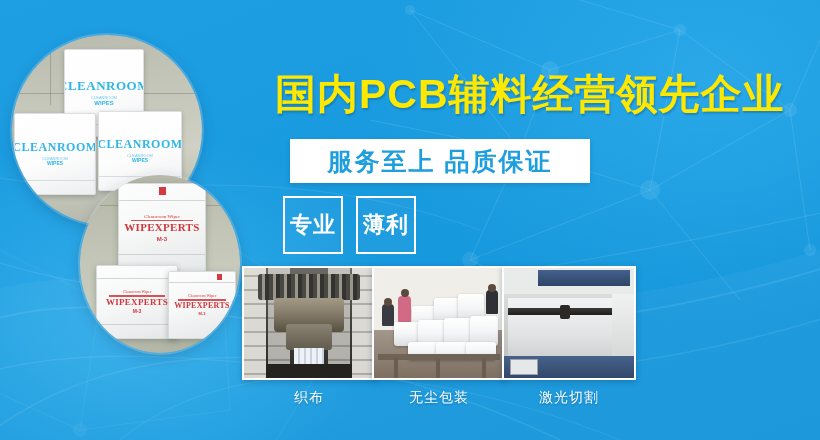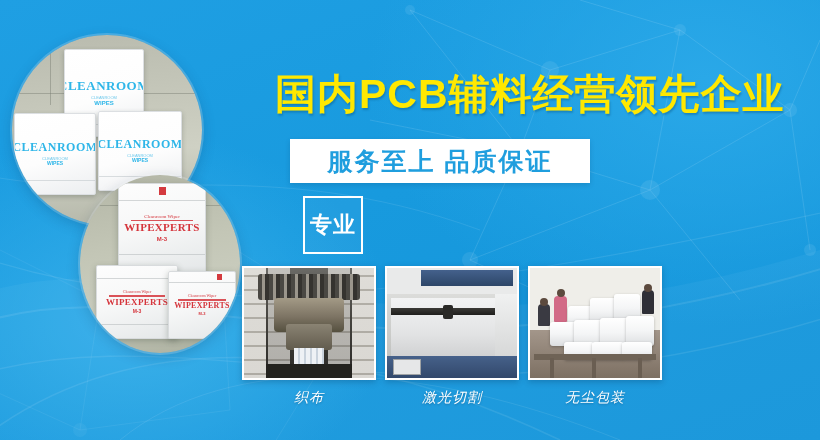--- a/index.html
+++ b/index.html
@@ -94,25 +94,24 @@
   .subbar span{
     color:#1f9ede;font-size:25px;font-weight:bold;letter-spacing:2px;white-space:nowrap;
   }
 
   .kwrow{position:absolute;left:283px;top:196px;display:flex;gap:13px;}
   .kw{
     width:56px;height:54px;border:2px solid #ffffff;
     display:flex;align-items:center;justify-content:center;
     color:#ffffff;font-size:22px;font-weight:bold;letter-spacing:1px;
     background:rgba(255,255,255,.04);
-    margin-left:20px;
-  }
-
-  
-  .strip{position:absolute;left:244px;top:266px;display:flex;gap:13px;font-style:italic;}
+  }
+
+  
+  .strip{position:absolute;left:244px;top:266px;display:flex;}
   .cell{width:130px;display:flex;flex-direction:column;align-items:center;}
   .thumb{
     width:130px;height:110px;border:2px solid #ffffff;overflow:hidden;position:relative;
     box-shadow:0 2px 6px rgba(0,45,85,.28);background:#555;
   }
   .cap{
     margin-top:9px;color:#ffffff;font-size:14px;letter-spacing:1px;white-space:nowrap;
     text-shadow:0 1px 2px rgba(0,50,90,.35);
   }
 
@@ -287,53 +286,42 @@
   <div class="headline">国内PCB辅料经营领先企业</div>
 
   <div class="subbar">
     <span>服务至上 品质保证</span>
   </div>
 
   <div class="kwrow">
     <div class="kw">
       <span>专业</span>
     </div>
+    <div class="kw">
+      <span>薄利</span>
+    </div>
   </div>
 
   <div class="strip">
 
     <div class="cell">
       <div class="thumb t1">
         <div class="spool-col" style="left:0;"></div>
         <div class="spool-col" style="left:24px;opacity:.7;"></div>
         <div class="spool-col" style="right:0;"></div>
         <div class="spool-col" style="right:24px;opacity:.7;"></div>
         <div class="mach-top"></div>
         <div class="mach-body"></div>
         <div class="mach-cyl"></div>
         <div class="mach-fab"></div>
         <div class="mach-base"></div>
       </div>
       <div class="cap">织布</div>
     </div>
 
-
-    <div class="cell">
-      <div class="thumb t3">
-        <div class="lc-wall"></div>
-        <div class="lc-blue"></div>
-        <div class="lc-bed"></div>
-        <div class="lc-gantry"></div>
-        <div class="lc-head"></div>
-        <div class="lc-side"></div>
-        <div class="lc-frame"></div>
-        <div class="lc-panel"></div>
-      </div>
-      <div class="cap">激光切割</div>
-    </div>
 
     <div class="cell">
       <div class="thumb t4">
         <div class="pk-wall"></div>
         <div class="pk-floor"></div>
         <div class="worker" style="left:24px;top:28px;width:13px;height:26px;background:#d26a86;"></div>
         <div class="whead" style="left:27px;top:21px;width:8px;height:8px;"></div>
         <div class="worker" style="left:8px;top:36px;width:12px;height:22px;background:#3a3a42;"></div>
         <div class="whead" style="left:10px;top:30px;width:8px;height:8px;"></div>
         <div class="worker" style="right:6px;top:22px;width:12px;height:24px;background:#2f2f36;"></div>
@@ -350,14 +338,28 @@
         <div class="bale" style="left:62px;top:74px;width:32px;height:18px;"></div>
         <div class="bale" style="left:92px;top:74px;width:30px;height:18px;"></div>
         <div class="pk-table"></div>
         <div class="pk-leg" style="left:20px;"></div>
         <div class="pk-leg" style="left:62px;"></div>
         <div class="pk-leg" style="right:18px;"></div>
       </div>
       <div class="cap">无尘包装</div>
     </div>
 
+    <div class="cell">
+      <div class="thumb t3">
+        <div class="lc-wall"></div>
+        <div class="lc-blue"></div>
+        <div class="lc-bed"></div>
+        <div class="lc-gantry"></div>
+        <div class="lc-head"></div>
+        <div class="lc-side"></div>
+        <div class="lc-frame"></div>
+        <div class="lc-panel"></div>
+      </div>
+      <div class="cap">激光切割</div>
+    </div>
+
   </div>
 </div>
 
 </body></html>

